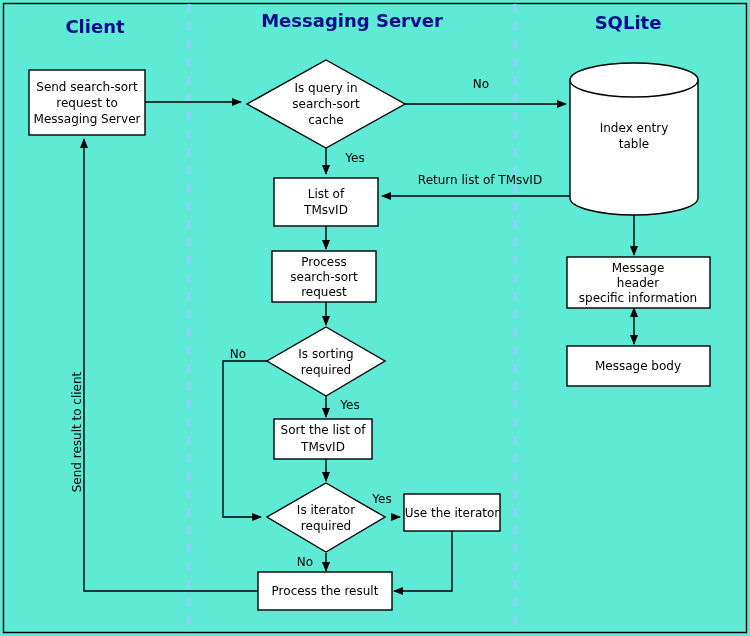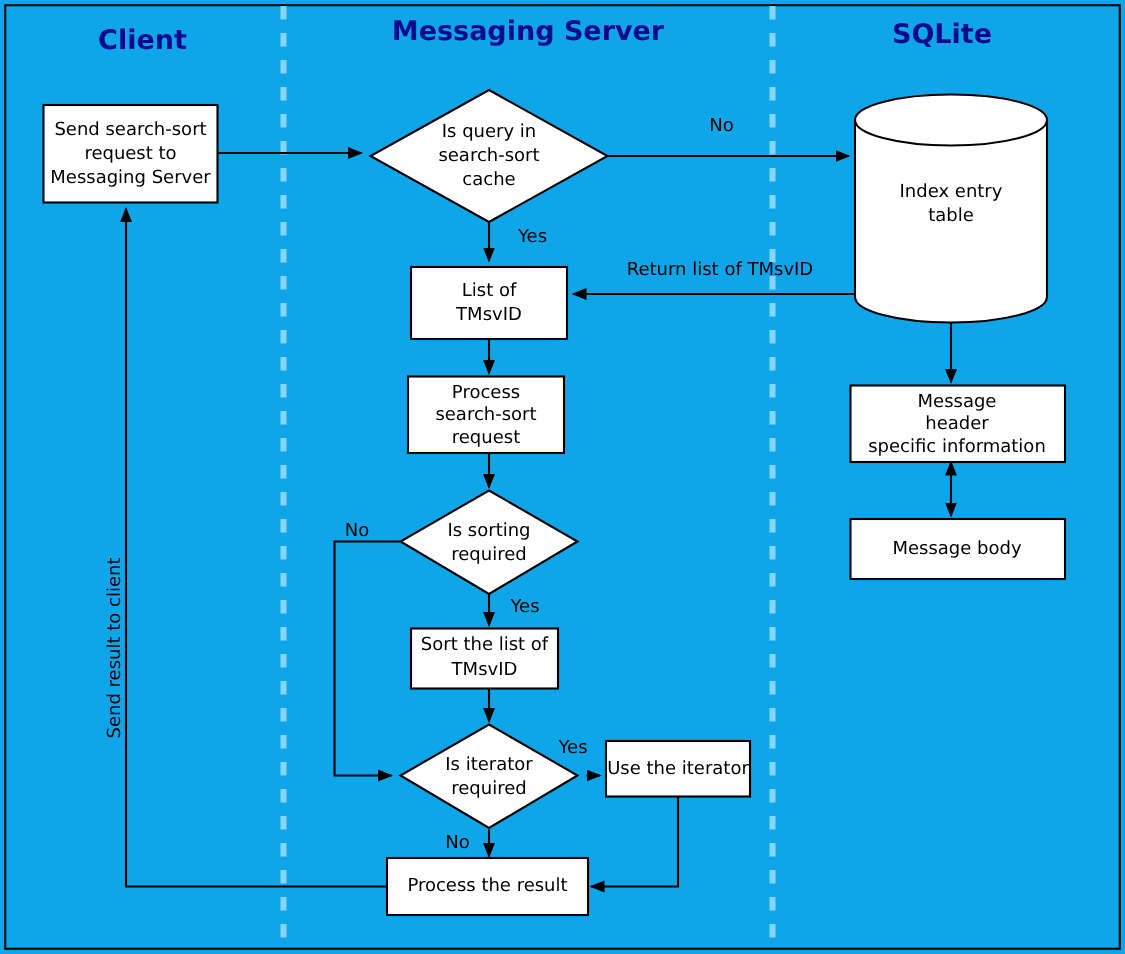--- a/index.html
+++ b/index.html
@@ -4,21 +4,21 @@
 <style>
   html, body {
     margin: 0;
     padding: 0;
     background: #ffffff;
   }
   #stage {
     position: relative;
     width: 750px;
     height: 636px;
-    background: #0ea5e9;
+    background: #5eead4;
     font-family: "DejaVu Sans", sans-serif;
     overflow: hidden;
   }
   svg { display: block; }
   .node-text {
     font-family: "DejaVu Sans", sans-serif;
     font-size: 12px;
     fill: #000000;
     text-anchor: middle;
     dominant-baseline: middle;

